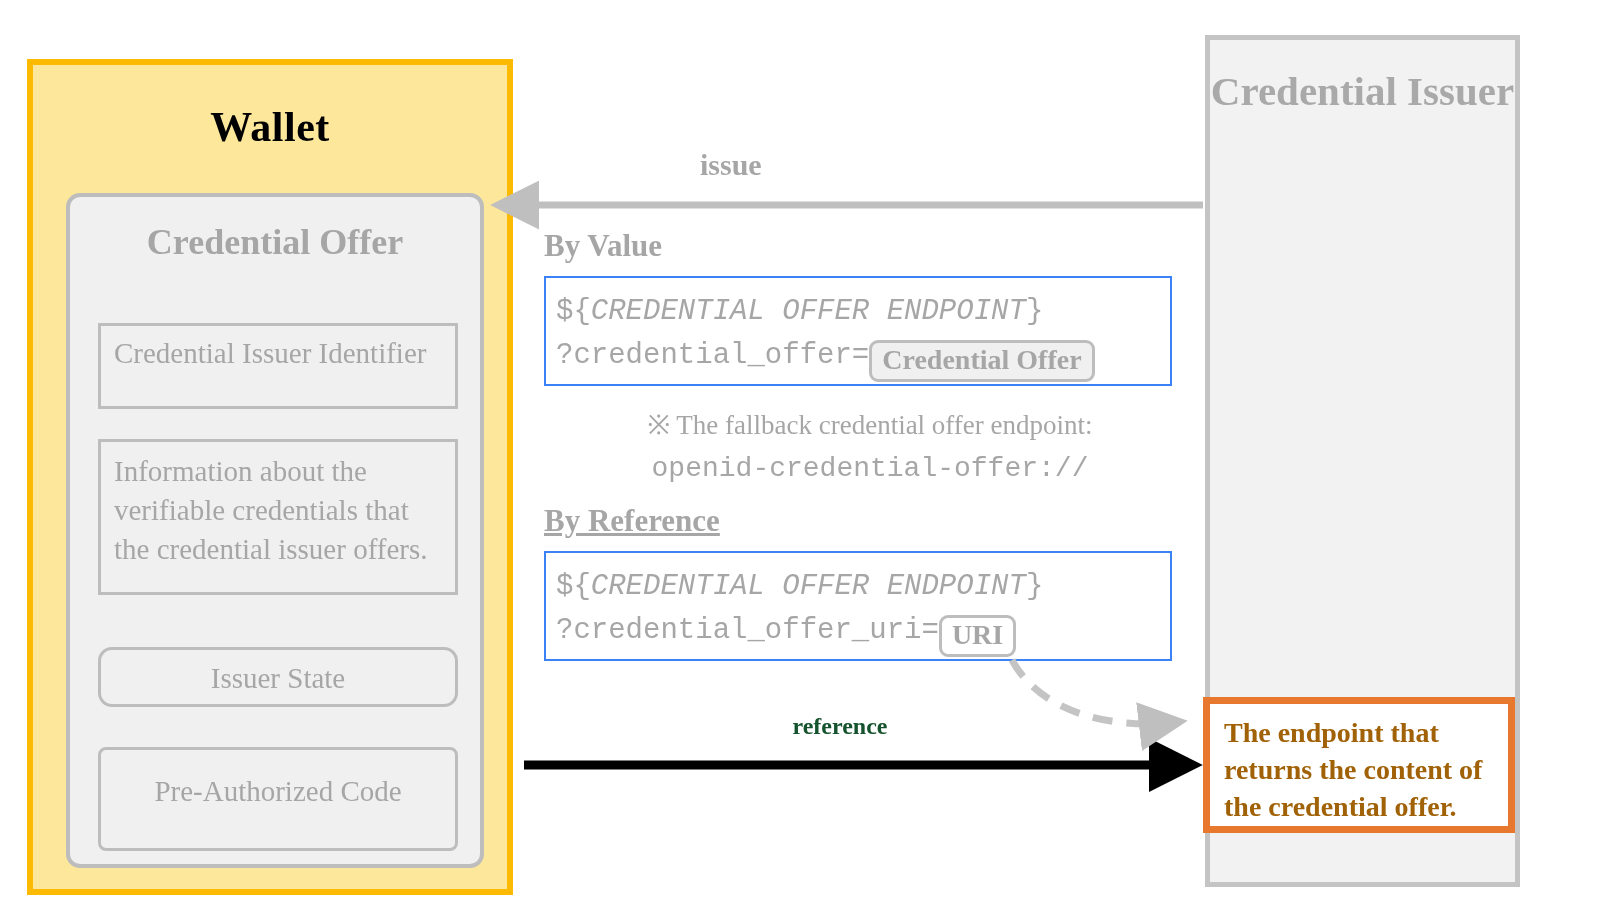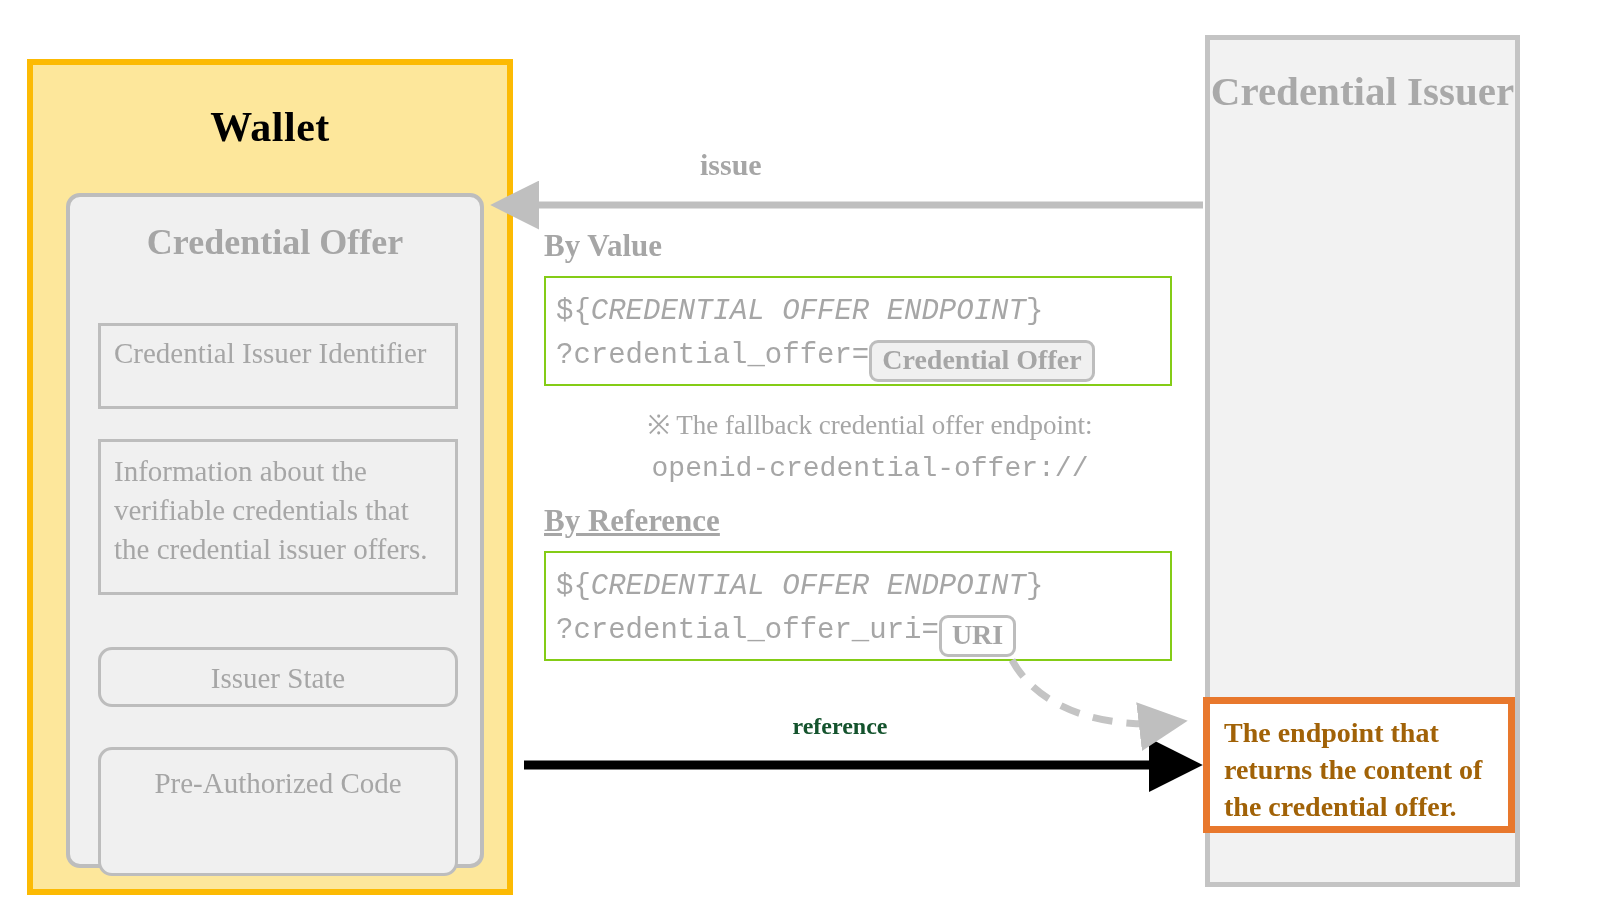--- a/index.html
+++ b/index.html
@@ -33,21 +33,21 @@
     position:absolute;left:28px;width:360px;box-sizing:border-box;
     background:#f0f0f0;border:3px solid #bdbdbd;
     color:#a6a6a6;font-weight:normal;
   }
   .co-field.sq{border-radius:0;text-align:left;padding:10px 13px;}
   .co-field.rd{border-radius:14px;text-align:center;}
 
   #field-issuer-identifier{top:126px;height:86px;font-size:29px;line-height:34px;}
   #field-info-about{top:242px;height:156px;font-size:29px;line-height:39px;}
   #field-issuer-state{top:450px;height:60px;font-size:29px;line-height:56px;}
-  #field-pre-auth{top:550px;height:129px;font-size:29px;line-height:43px;padding-top:12px;}
+  #field-pre-auth{top:550px;height:104px;font-size:29px;line-height:43px;padding-top:20px;border-radius:8px;}
 
   
   #issuer-panel{
     position:absolute;left:1205px;top:23px;width:315px;height:852px;
     background:#f2f2f2;border:5px solid #c4c4c4;box-sizing:border-box;margin-top:12px;
   }
   #issuer-title{
     position:absolute;left:0;top:26px;width:100%;text-align:center;
     font-size:41px;font-weight:bold;color:#a9a9a9;line-height:50px;
   }
@@ -59,21 +59,21 @@
   }
 
   .section-heading{
     position:absolute;font-size:31px;font-weight:bold;color:#a6a6a6;
   }
   #by-value-heading{left:544px;top:228px;}
   #by-reference-heading{left:544px;top:503px;text-decoration:underline;}
 
   .code-box{
     position:absolute;left:544px;width:628px;
-    background:#ffffff;border:2px solid #84cc16;box-sizing:border-box;
+    background:#ffffff;border:2px solid #3b82f6;box-sizing:border-box;
     font-family:"Liberation Mono",monospace;font-size:29px;color:#a6a6a6;
     padding:12px 10px 10px 10px;
   }
   #by-value-code{top:276px;height:110px;}
   #by-reference-code{top:551px;height:110px;}
   .code-line{line-height:44px;white-space:nowrap;}
   .code-ital{font-style:italic;}
 
   .inline-chip{
     display:inline-block;vertical-align:-6px;

